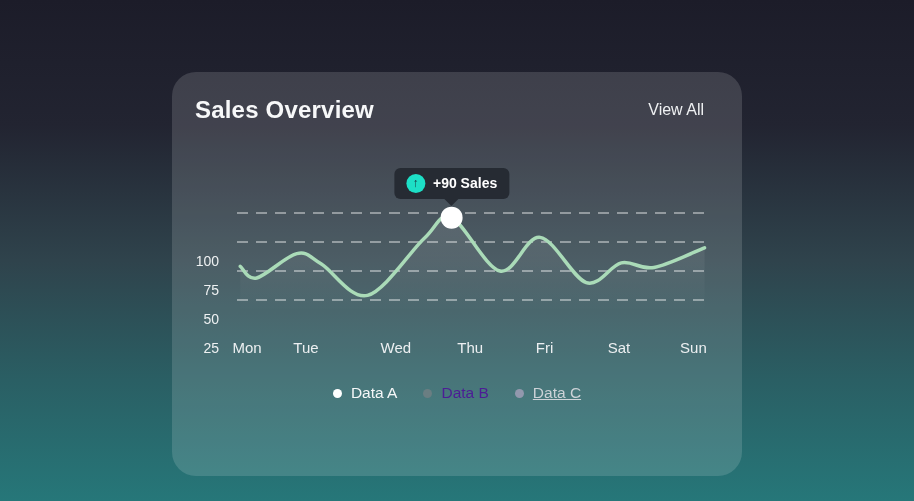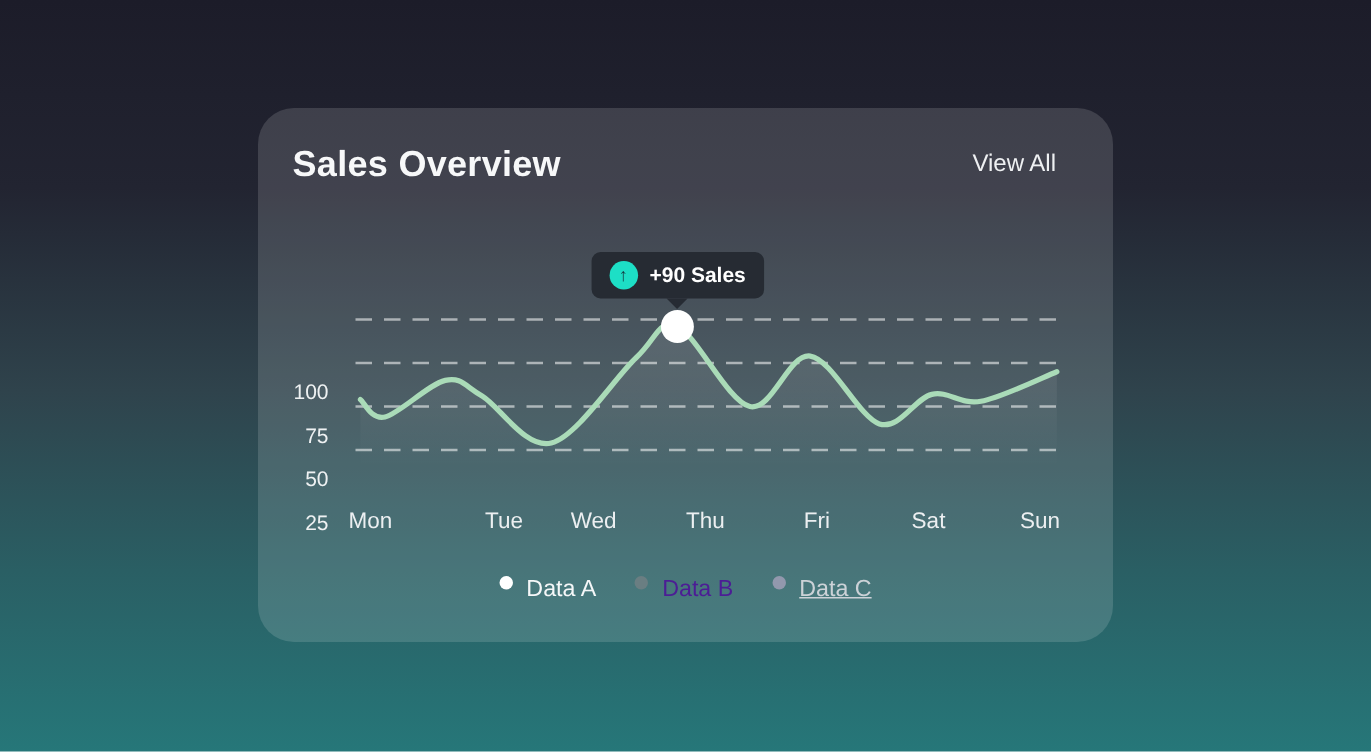--- a/index.html
+++ b/index.html
@@ -5,21 +5,21 @@
   * { margin: 0; padding: 0; box-sizing: border-box; }
   html, body { width: 914px; height: 501px; overflow: hidden; }
   body {
     font-family: "Liberation Sans", "DejaVu Sans", sans-serif;
     background: linear-gradient(180deg, #1c1c29 0%, #222431 25%, #2f434c 52%, #2a5f64 76%, #267779 100%);
     position: relative;
   }
   .card {
     position: absolute;
     left: 172px; top: 72px;
-    width: 570px; height: 356px;
+    width: 570px; height: 404px;
     border-radius: 24px;
     background: rgba(255,255,255,0.14);
     overflow: hidden;
   }
   .card-header {
     position: absolute;
     left: 23px; right: 38px; top: 24px;
     display: flex; align-items: center; justify-content: space-between;
   }
   .card-title {
@@ -54,21 +54,21 @@
     width: 19px; height: 19px; border-radius: 50%;
     display: inline-flex; align-items: center; justify-content: center;
     font-size: 12px; font-weight: 700; color: #17323b;
   }
   .tooltip-label { font-size: 14px; font-weight: 600; color: #ffffff; }
   .legend {
     position: absolute; left: 0; right: 0; top: 384px - 72px;
     top: 312px;
     display: flex; justify-content: center; align-items: center; gap: 26px;
   }
-  .legend-item { display: flex; gap: 9px; cursor: pointer; }
+  .legend-item { display: flex; align-items: center; gap: 9px; cursor: pointer; }
   .legend-dot { width: 9px; height: 9px; border-radius: 50%; }
   .legend-label { font-size: 15.5px; }
 </style>
 </head>
 <body>
 
 <div class="card">
   <div class="card-header">
     <div class="card-title">Sales Overview</div>
     <button class="view-all">View All</button>
@@ -95,21 +95,21 @@
         <path d="M 68.304 194.36 C 71.032 196.29333333333335 75.24799999999999 208.08666666666664 84.672 205.95999999999998 C 94.096 203.83333333333331 114.06000000000002 183.92 124.84800000000001 181.6 C 135.63600000000002 179.28 137.62 185.07999999999998 149.4 192.04 C 161.18 199 178.41600000000003 227.61333333333334 195.52800000000002 223.36 C 212.64000000000001 219.10666666666668 238.06 179.47333333333336 252.072 166.52 C 266.084 153.56666666666666 266.952 140.22666666666666 279.6 145.64 C 292.24800000000005 151.0533333333333 313.20400000000006 195.71333333333334 327.96000000000004 199 C 342.716 202.28666666666666 353.752 163.42666666666668 368.136 165.36 C 382.52000000000004 167.29333333333335 400.748 206.34666666666666 414.264 210.6 C 427.78000000000003 214.85333333333332 437.94800000000004 193.39333333333332 449.232 190.88 C 460.516 188.36666666666667 468.08000000000004 198.0333333333333 481.968 195.51999999999998 C 495.856 193.00666666666666 524.128 179.08666666666667 532.5600000000001 175.8 L 532.5600000000001 240 L 68.304 240 Z" fill="url(#areaGrad)" stroke="none"></path>
         <path d="M 68.304 194.36 C 71.032 196.29333333333335 75.24799999999999 208.08666666666664 84.672 205.95999999999998 C 94.096 203.83333333333331 114.06000000000002 183.92 124.84800000000001 181.6 C 135.63600000000002 179.28 137.62 185.07999999999998 149.4 192.04 C 161.18 199 178.41600000000003 227.61333333333334 195.52800000000002 223.36 C 212.64000000000001 219.10666666666668 238.06 179.47333333333336 252.072 166.52 C 266.084 153.56666666666666 266.952 140.22666666666666 279.6 145.64 C 292.24800000000005 151.0533333333333 313.20400000000006 195.71333333333334 327.96000000000004 199 C 342.716 202.28666666666666 353.752 163.42666666666668 368.136 165.36 C 382.52000000000004 167.29333333333335 400.748 206.34666666666666 414.264 210.6 C 427.78000000000003 214.85333333333332 437.94800000000004 193.39333333333332 449.232 190.88 C 460.516 188.36666666666667 468.08000000000004 198.0333333333333 481.968 195.51999999999998 C 495.856 193.00666666666666 524.128 179.08666666666667 532.5600000000001 175.8" fill="none" stroke="#aadbb8" stroke-width="3.5" stroke-linecap="round"></path>
         <circle cx="279.6" cy="145.64" r="11" fill="#ffffff"></circle>
       </svg>
     <div class="tooltip" id="tooltip" style="left: 279.6px; top: 95.64px; background: rgb(38, 43, 51);">
       <span class="tooltip-icon" style="background: rgb(29, 223, 198); color: rgb(23, 50, 59);">↑</span>
       <span class="tooltip-label">+90 Sales</span>
     </div>
     <div id="x-labels">
         <div class="x-axis-label" style="left: 75px;">Mon</div>
-        <div class="x-axis-label" style="left: 164px; text-align: center;">Tue</div>
+        <div class="x-axis-label" style="left: 134px; text-align: center;">Tue</div>
         <div class="x-axis-label" style="left: 223.8px;">Wed</div>
         <div class="x-axis-label" style="left: 298.2px;">Thu</div>
         <div class="x-axis-label" style="left: 372.6px;">Fri</div>
         <div class="x-axis-label" style="left: 447px;">Sat</div>
         <div class="x-axis-label" style="left: 521.4px;">Sun</div>
       </div>
   </div>
 
   <div class="legend" id="legend">
       <div class="legend-item">

